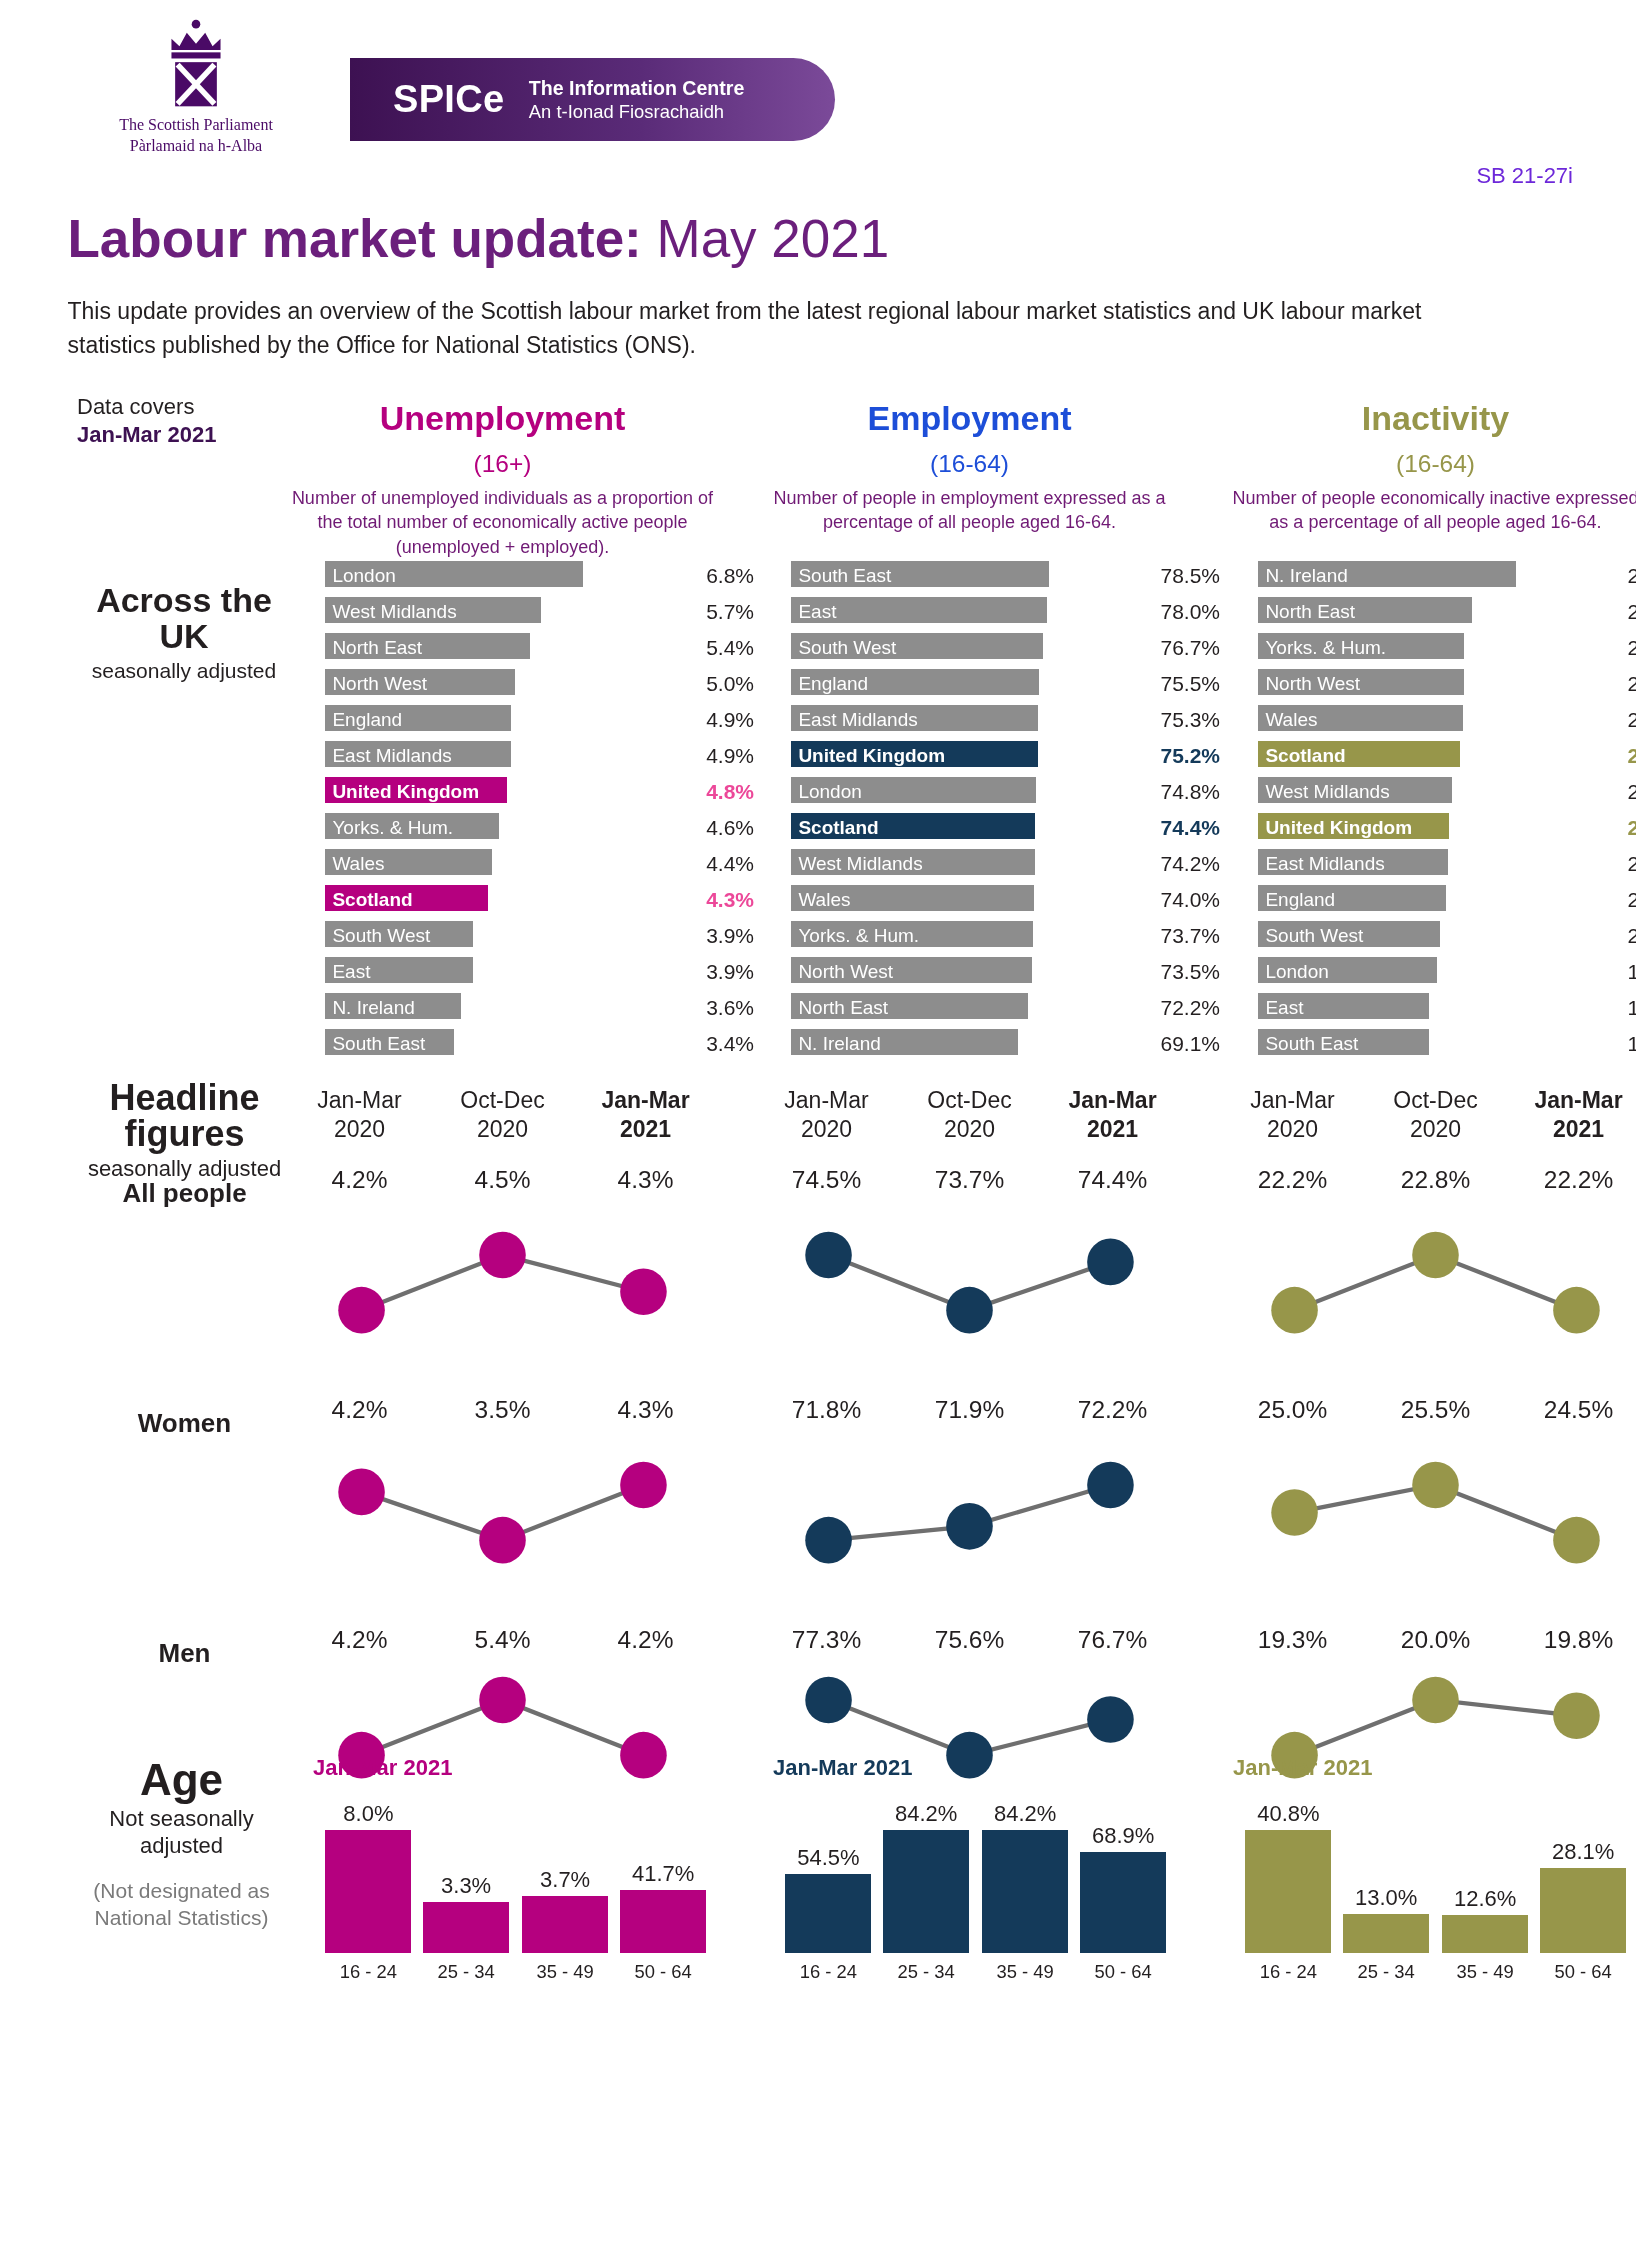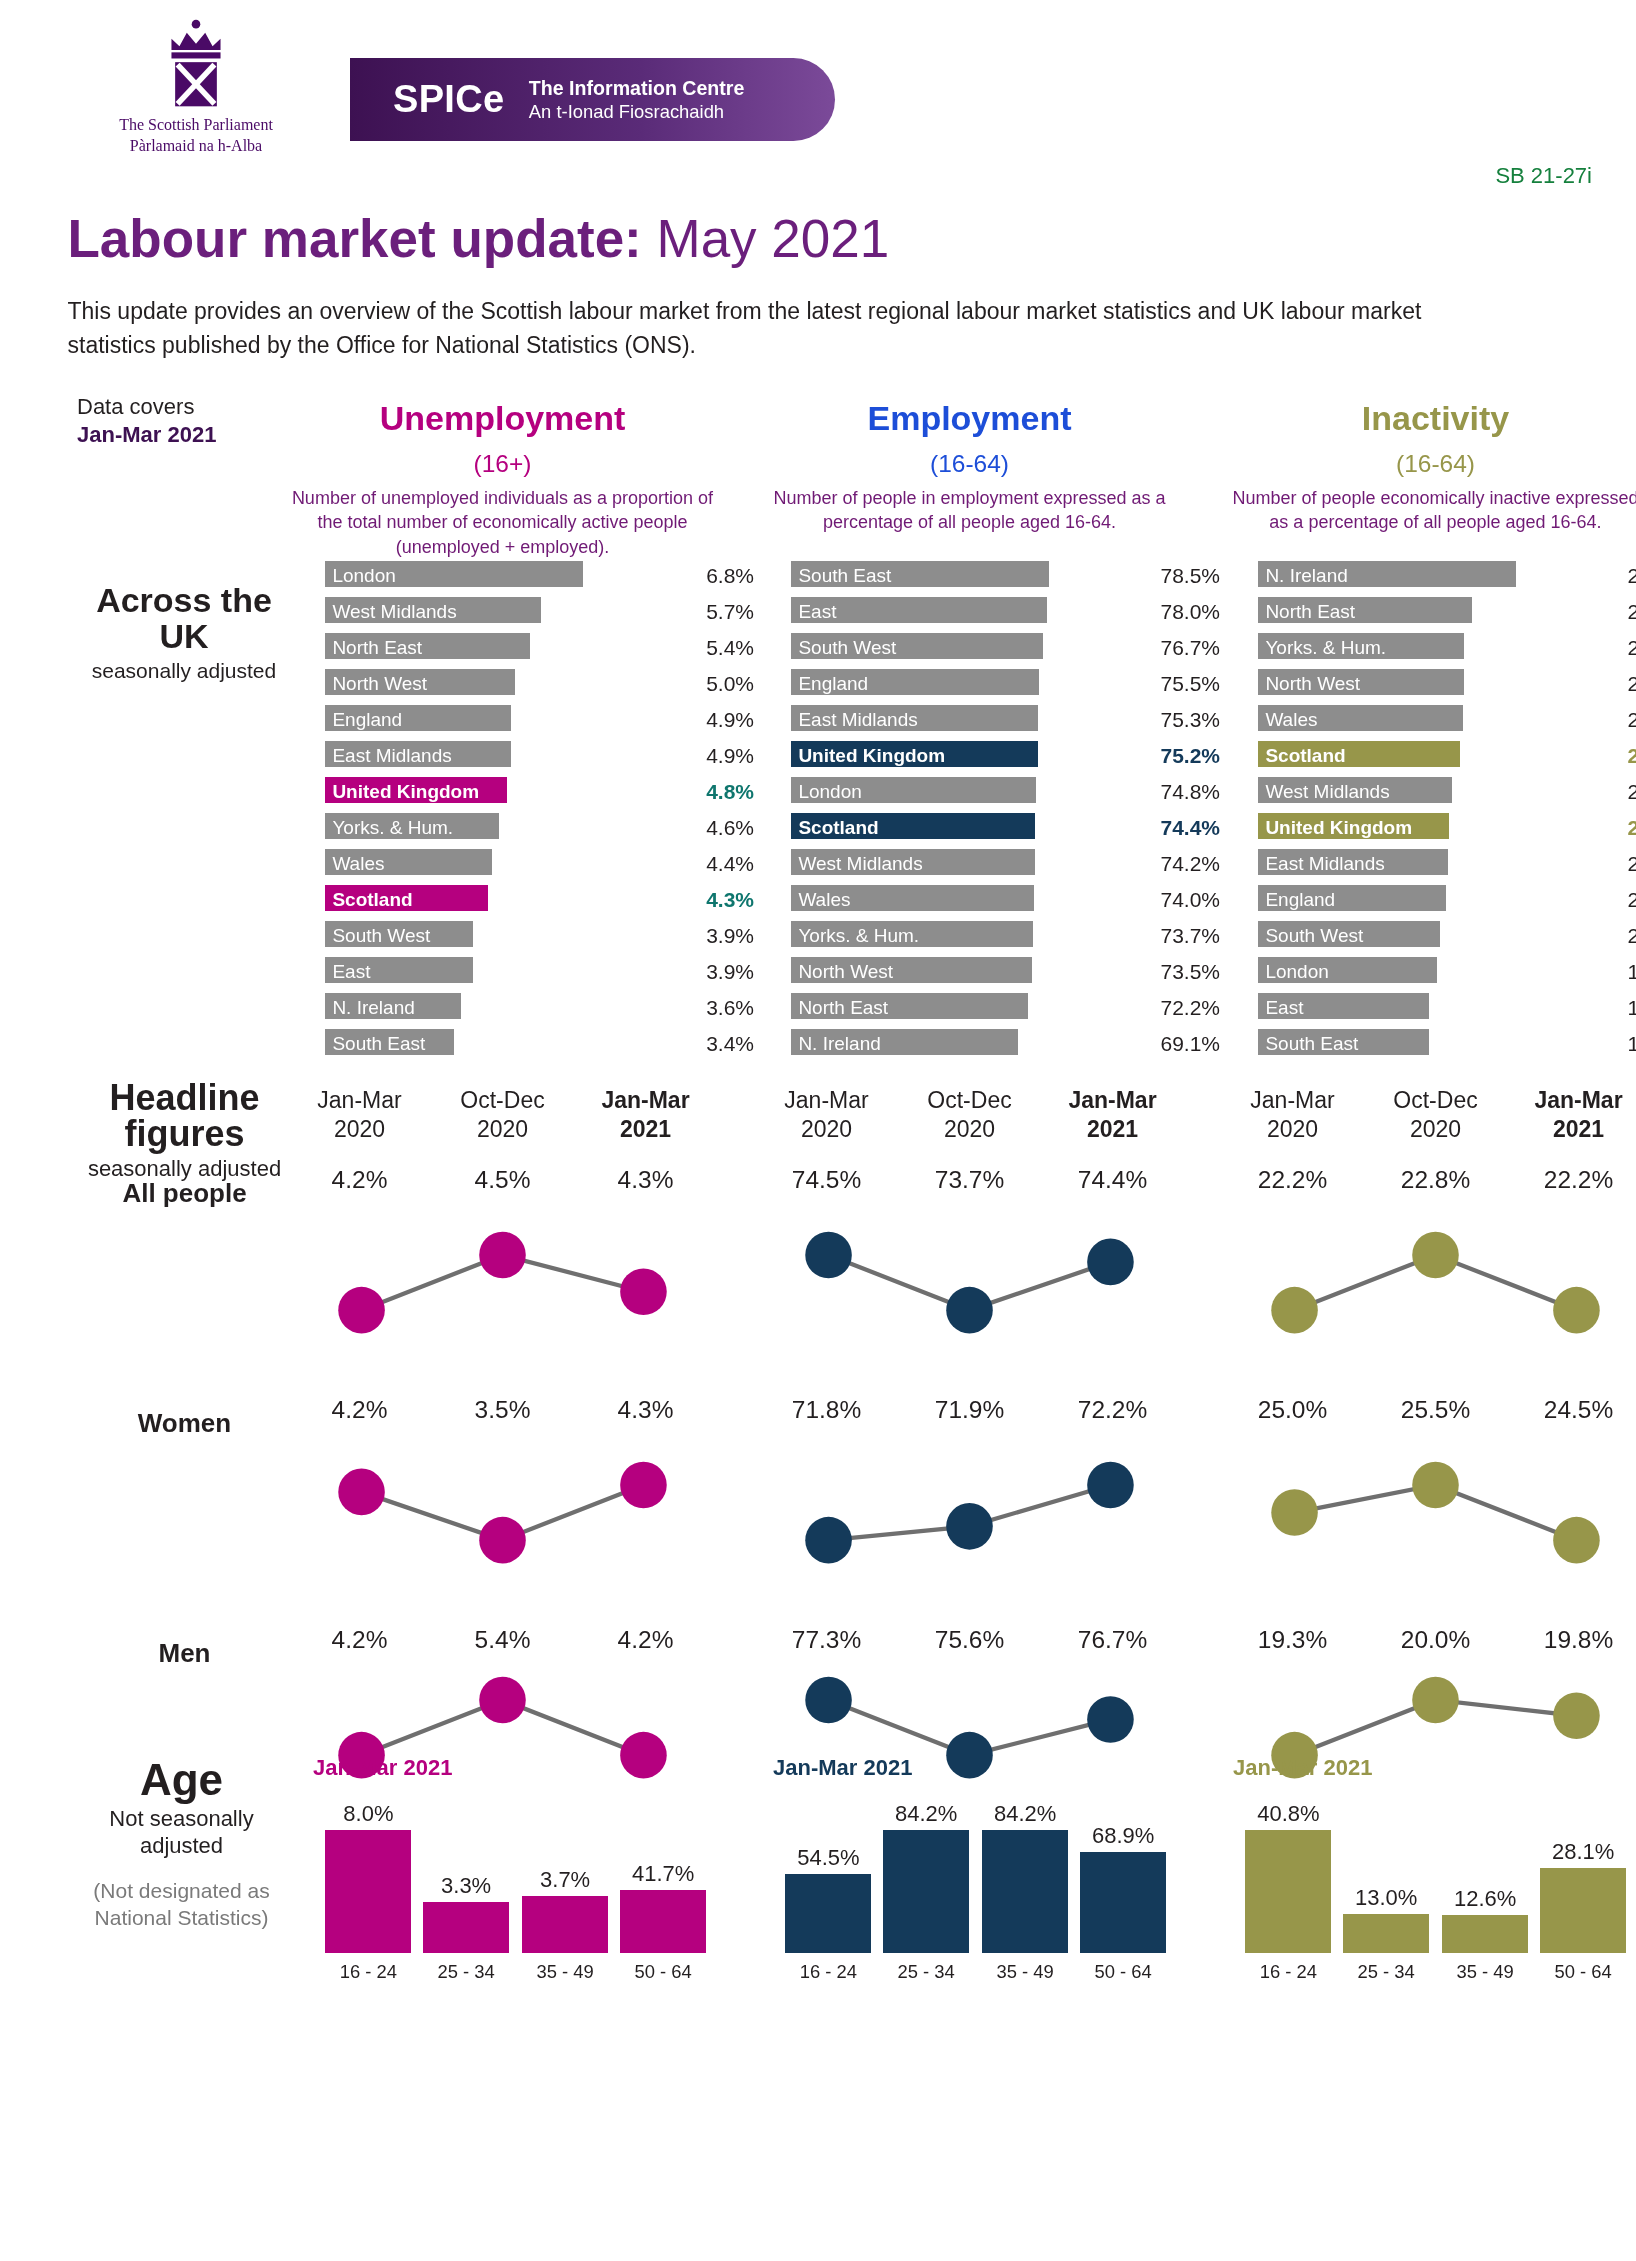--- a/index.html
+++ b/index.html
@@ -25,21 +25,21 @@
     position:absolute; left: 307px; top: 58px;
     width: 485px; height: 83px;
     background: linear-gradient(90deg, #3d1152 0%, #5a2b78 60%, #7b4a99 100%);
     border-radius: 0 43px 43px 0;
     display:flex; align-items:center;
   }
   .spice-badge .spice-word { color:#fff; font-size: 38px; font-weight:bold; margin-left: 43px; letter-spacing:0.3px;}
   .spice-badge .spice-sub { color:#fff; margin-left: 24.5px; line-height:1.25; }
   .spice-badge .spice-sub .l1 { font-size: 19.6px; font-weight:bold; display:block; }
   .spice-badge .spice-sub .l2 { font-size: 18.4px; display:block; }
-  .sbnum { position:absolute; right: 1px; top: 163px; font-size: 22px; color:#15803d; }
+  .sbnum { position:absolute; right: 20px; top: 163px; font-size: 22px; color:#6d28d9; }
 
   
   .title { margin: 18.4px 0 0 24.5px; font-size: 53px; color:#6b1f7c; font-weight: normal; }
   .title b { font-weight: bold; }
   .intro { margin: 26px 0 0 24.5px; width: 1411px; font-size: 23px; line-height: 1.45; color:#231f20; }
 
   
   .colhead { position: relative; margin-top: 24.5px; height: 166px; }
   .datacovers { position:absolute; left: 34px; top: 6.1px; font-size: 22px; line-height:1.3;}
   .datacovers .b { color:#3d1152; font-weight:bold; }
@@ -59,21 +59,21 @@
   .sec-label { position:absolute; left: 43px; width: 196px; text-align:center; }
   .sec-label .big { font-size: 34px; font-weight:bold; line-height:1.05; }
   .sec-label .small { font-size: 21px; line-height:1.2; margin-top:3.7px;}
   .bargroup { position:absolute; top: 0; width: 429px; }
   .brow { position: relative; height: 36px; }
   .bbar { position:absolute; left:0; top: 2.5px; height: 26px; background:#8d8d8d; }
   .blabel { position:absolute; left: 7.4px; top: 6.1px; font-size: 19px; color:#ffffff; white-space:nowrap;}
   .bval { position:absolute; right: 0; top: 4.9px; font-size: 21px; color:#231f20; text-align:right; width: 129px;}
   .brow.hl .blabel { color:#ffffff; font-weight:bold; }
   .brow.hl .bval { font-weight:bold; }
-  .u-hl .bbar { background:#b5007f; } .u-hl .bval { color:#0f766e; }
+  .u-hl .bbar { background:#b5007f; } .u-hl .bval { color:#ec4899; }
   .e-hl .bbar { background:#143a5a; } .e-hl .bval { color:#143a5a; }
   .i-hl .bbar { background:#97964a; } .i-hl .bval { color:#97964a; }
 
   
   .headline { position:relative; margin-top: 6.1px; height: 681px; }
   .hl-label { position:absolute; left: 37px; top: 6.1px; width: 209px; text-align:center; }
   .hl-label .big { font-size: 36px; font-weight:bold; line-height: 1.0; }
   .hl-label .small { font-size: 22px; line-height:1.2; margin-top:3.7px;}
   .periodrow { position:absolute; top: 12.3px; width: 429px; display:flex; }
   .periodrow .p { flex:1; text-align:center; font-size: 23px; line-height:1.25; }

